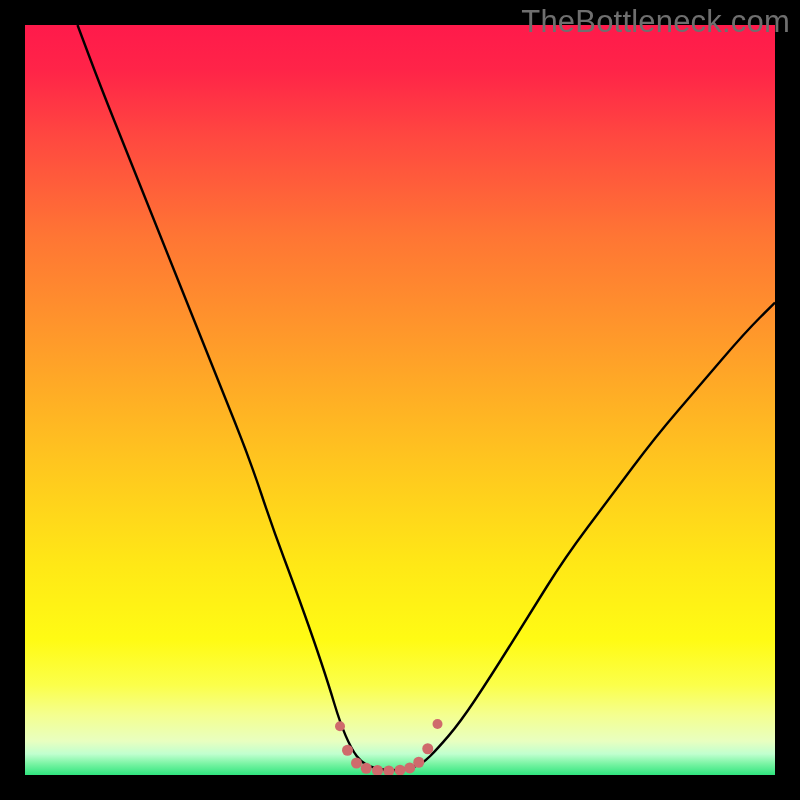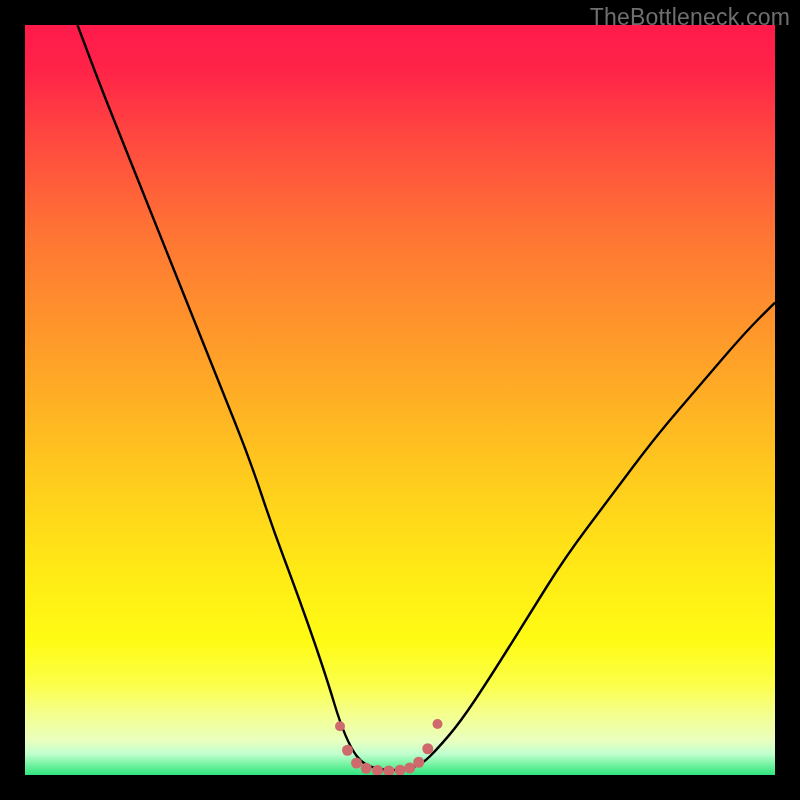--- a/index.html
+++ b/index.html
@@ -32,21 +32,21 @@
     left: 0;
     top: 0;
     width: 750px;
     height: 750px;
   }
   .watermark {
     position: absolute;
     top: 4px;
     right: 10px;
     color: #6f6f6f;
-    font-size: 23px;
+    font-size: 31px;
     letter-spacing: 0.2px;
     font-weight: 400;
   }
   svg.curve {
     position: absolute;
     left: 0;
     top: 0;
     width: 750px;
     height: 750px;
   }

